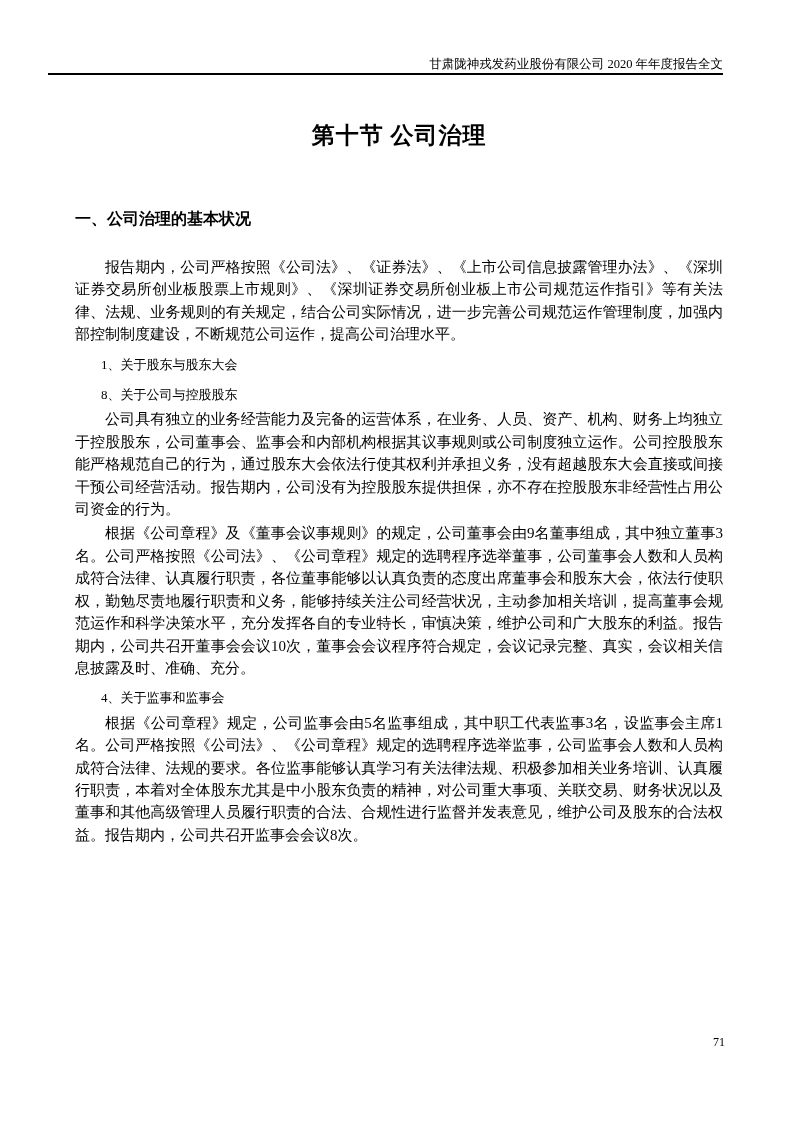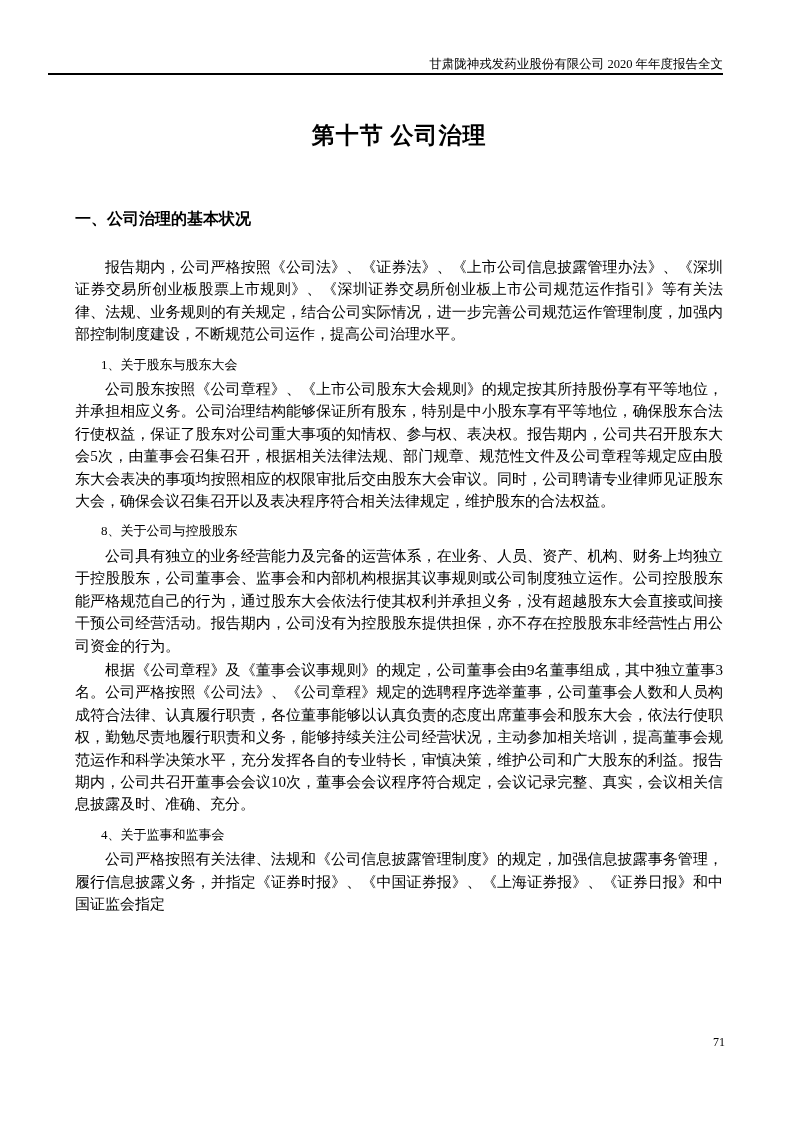--- a/index.html
+++ b/index.html
@@ -88,30 +88,29 @@
 
   <div class="doc-body">
 
     <h1 class="chapter-title">第十节 公司治理</h1>
 
     <h2 class="section-heading">一、公司治理的基本状况</h2>
 
     <p class="para intro">报告期内，公司严格按照《公司法》、《证券法》、《上市公司信息披露管理办法》、《深圳证券交易所创业板股票上市规则》、《深圳证券交易所创业板上市公司规范运作指引》等有关法律、法规、业务规则的有关规定，结合公司实际情况，进一步完善公司规范运作管理制度，加强内部控制制度建设，不断规范公司运作，提高公司治理水平。</p>
 
     <h3 class="sub-heading">1、关于股东与股东大会</h3>
-    <p class="para">公司股东按照《公司章程》、《上市公司股东大会规则》的规定按其所持股份享有平等地位，并承担相应义务。公司治理结构能够保证所有股东，特别是中小股东享有平等地位，确保股东合法行使权益，保证了股东对公司重大事项的知情权、参与权、表决权。报告期内，公司共召开股东大会5次，由董事会召集召开，根据相关法律法规、部门规章、规范性文件及公司章程等规定应由股东大会表决的事项均按照相应的权限审批后交由股东大会审议。同时，公司聘请专业律师见证股东大会，确保会议召集召开以及表决程序符合相关法律规定，维护股东的合法权益。</p>
 
     <h3 class="sub-heading">8、关于公司与控股股东</h3>
     <p class="para">公司具有独立的业务经营能力及完备的运营体系，在业务、人员、资产、机构、财务上均独立于控股股东，公司董事会、监事会和内部机构根据其议事规则或公司制度独立运作。公司控股股东能严格规范自己的行为，通过股东大会依法行使其权利并承担义务，没有超越股东大会直接或间接干预公司经营活动。报告期内，公司没有为控股股东提供担保，亦不存在控股股东非经营性占用公司资金的行为。</p>
 
     <p class="para">根据《公司章程》及《董事会议事规则》的规定，公司董事会由9名董事组成，其中独立董事3名。公司严格按照《公司法》、《公司章程》规定的选聘程序选举董事，公司董事会人数和人员构成符合法律、认真履行职责，各位董事能够以认真负责的态度出席董事会和股东大会，依法行使职权，勤勉尽责地履行职责和义务，能够持续关注公司经营状况，主动参加相关培训，提高董事会规范运作和科学决策水平，充分发挥各自的专业特长，审慎决策，维护公司和广大股东的利益。报告期内，公司共召开董事会会议10次，董事会会议程序符合规定，会议记录完整、真实，会议相关信息披露及时、准确、充分。</p>
 
     <h3 class="sub-heading">4、关于监事和监事会</h3>
+    <p class="para">根据《公司章程》规定，公司监事会由5名监事组成，其中职工代表监事3名，设监事会主席1名。公司严格按照《公司法》、《公司章程》规定的选聘程序选举监事，公司监事会人数和人员构成符合法律、法规的要求。各位监事能够认真学习有关法律法规、积极参加相关业务培训、认真履行职责，本着对全体股东尤其是中小股东负责的精神，对公司重大事项、关联交易、财务状况以及董事和其他高级管理人员履行职责的合法、合规性进行监督并发表意见，维护公司及股东的合法权益。报告期内，公司共召开监事会会议8次。</p>
 
-    <p class="para">公司严格按照有关法律、法规和《公司信息披露管理制度》的规定，加强信息披露事务管理，履行信息披露义务，并指定《证券时报》、《中国证券报》、《上海证券报》、《证券日报》和中国证监会指定</p>
 
   </div>
 
   <div class="doc-footer">
     <span>71</span>
   </div>
 
 </div>
 
 </body></html>

